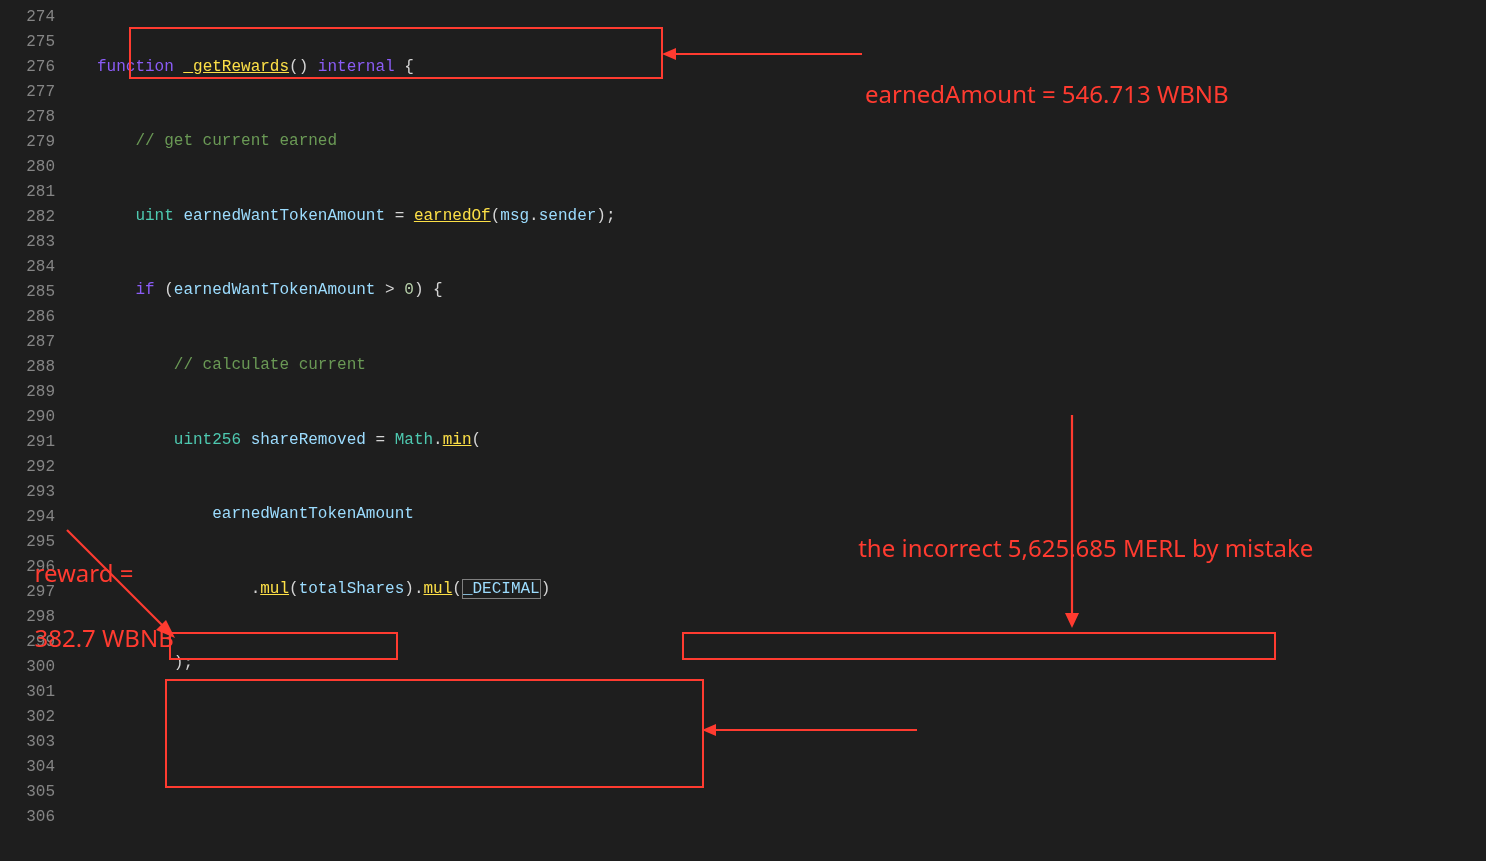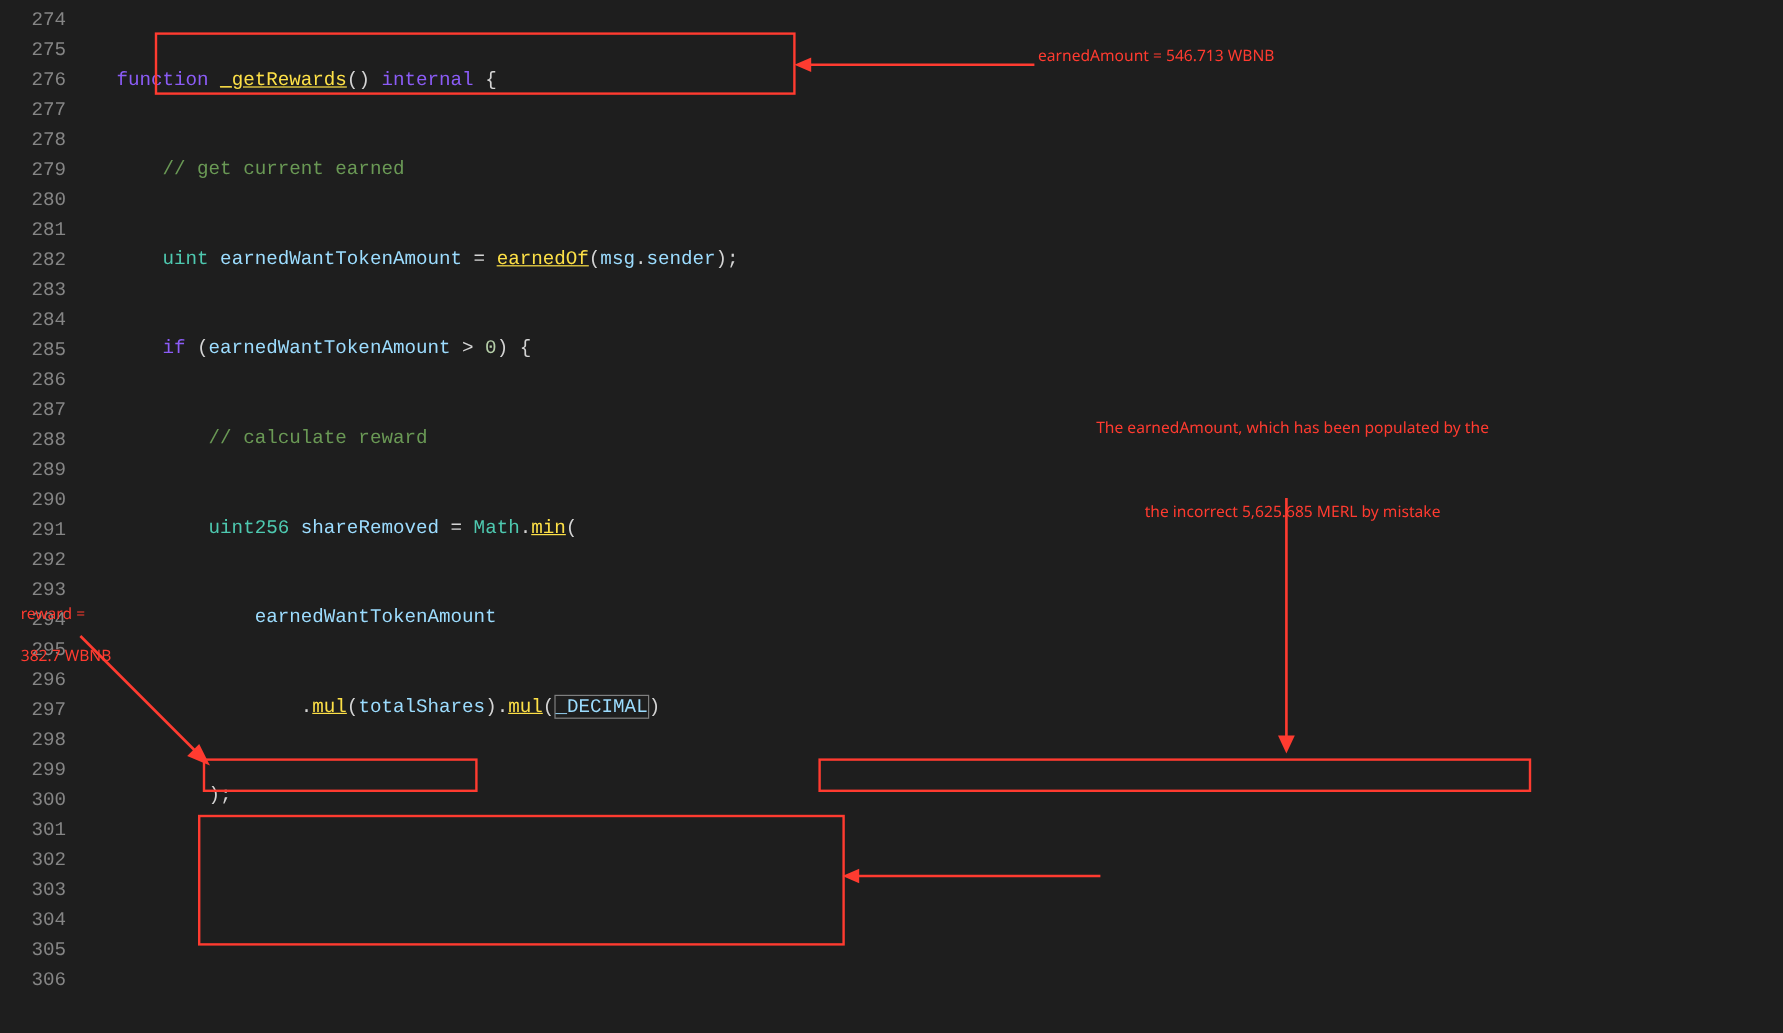--- a/index.html
+++ b/index.html
@@ -8,21 +8,21 @@
 .gutter div{height:25px;}
 .code{position:relative;padding:5px 0 5px 30px;white-space:pre;flex:1;}
 .code .line{height:25px;}
 .kw{color:#8b5cf6;font-family:Liberation Mono, monospace;}
 .fn{color:#fde047;text-decoration:underline;}
 .cls{color:#4ec9b0;margin-top:33px;}
 .var{color:#9cdcfe;}
 .num{color:#b5cea8;}
 .cmt{color:#6a9955;text-align:right;}
 .hlbox{position:absolute;border:2px solid #ff3b30;pointer-events:none;}
-.annot{position:absolute;color:#ff3b30;font-family:system-ui,-apple-system,sans-serif;font-size:13px;line-height:1.35;pointer-events:none;}
+.annot{position:absolute;color:#ff3b30;font-family:system-ui,-apple-system,sans-serif;font-size:24px;line-height:1.35;pointer-events:none;margin-top:40px;}
 svg.arrow{position:absolute;pointer-events:none;overflow:visible;}
 svg.arrow line{stroke:#ff3b30;stroke-width:2.2;}
 svg.arrow polygon{fill:#ff3b30;}
 .selbox{border:1px solid #7f7f7f;}
 </style>
 </head>
 <body>
 
 <div class="editor">
   <div class="gutter">
@@ -59,21 +59,21 @@
     <div>304</div>
     <div>305</div>
     <div>306</div>
   </div>
 
   <div class="code">
     <div class="line"><span class="kw">function</span> <span class="fn">_getRewards</span>() <span class="kw">internal</span> {</div>
     <div class="line">    <span class="cmt">// get current earned</span></div>
     <div class="line">    <span class="cls">uint</span> <span class="var">earnedWantTokenAmount</span> = <span class="fn">earnedOf</span>(<span class="var">msg</span>.<span class="var">sender</span>);</div>
     <div class="line">    <span class="kw">if</span> (<span class="var">earnedWantTokenAmount</span> &gt; <span class="num">0</span>) {</div>
-    <div class="line">        <span class="cmt">// calculate reward</span></div>
+    <div class="line">        <span class="cmt">// calculate current</span></div>
     <div class="line">        <span class="cls">uint256</span> <span class="var">shareRemoved</span> = <span class="cls">Math</span>.<span class="fn">min</span>(</div>
     <div class="line">            <span class="var">earnedWantTokenAmount</span></div>
     <div class="line">                .<span class="fn">mul</span>(<span class="var">totalShares</span>).<span class="fn">mul</span>(<span class="selbox"><span class="var">_DECIMAL</span></span>)</div>
     <div class="line">        );</div>
     
     
     
     
     
     
@@ -100,21 +100,21 @@
     <div class="hlbox" style="left:615px;top:632px;width:590px;height:24px;"></div>
     <div class="hlbox" style="left:98px;top:679px;width:535px;height:105px;"></div>
 
     
     <div class="annot" style="left:798px;top:38px;text-align:left;">earnedAmount = 546.713 WBNB</div>
     <div class="annot" style="left:-70px;top:485px;text-align:right;width:70px;">
       <span>reward =</span><br>
       <span>382.7 WBNB</span>
     </div>
     <div class="annot" style="left:720px;top:330px;width:560px;text-align:center;">
-      <span>The earnedAmount, which has been populated by the</span><br>
+      <br>
       <br>
       <span>the incorrect 5,625.685 MERL by mistake</span>
     </div>
 
     
     <svg class="arrow" style="left:595px;top:44px;width:200px;height:20px;">
       <line x1="200" y1="10" x2="12" y2="10"></line>
         <polygon points="0,10 14,4 14,16"></polygon>
     </svg>
     <svg class="arrow" style="left:-5px;top:530px;width:120px;height:115px;">

